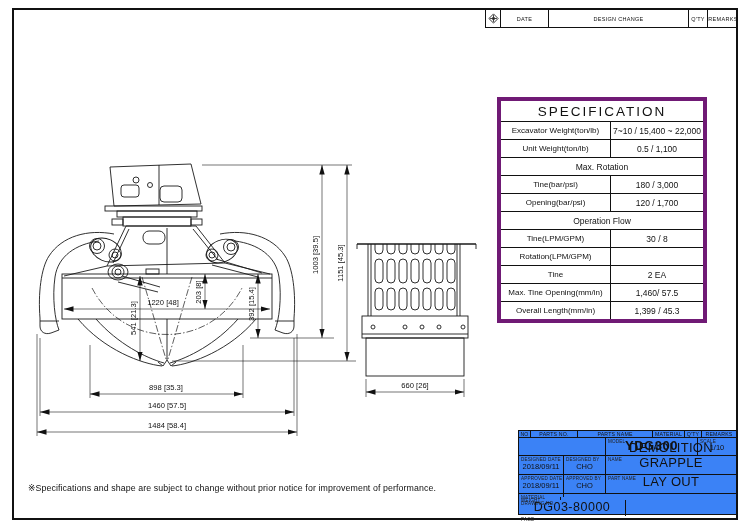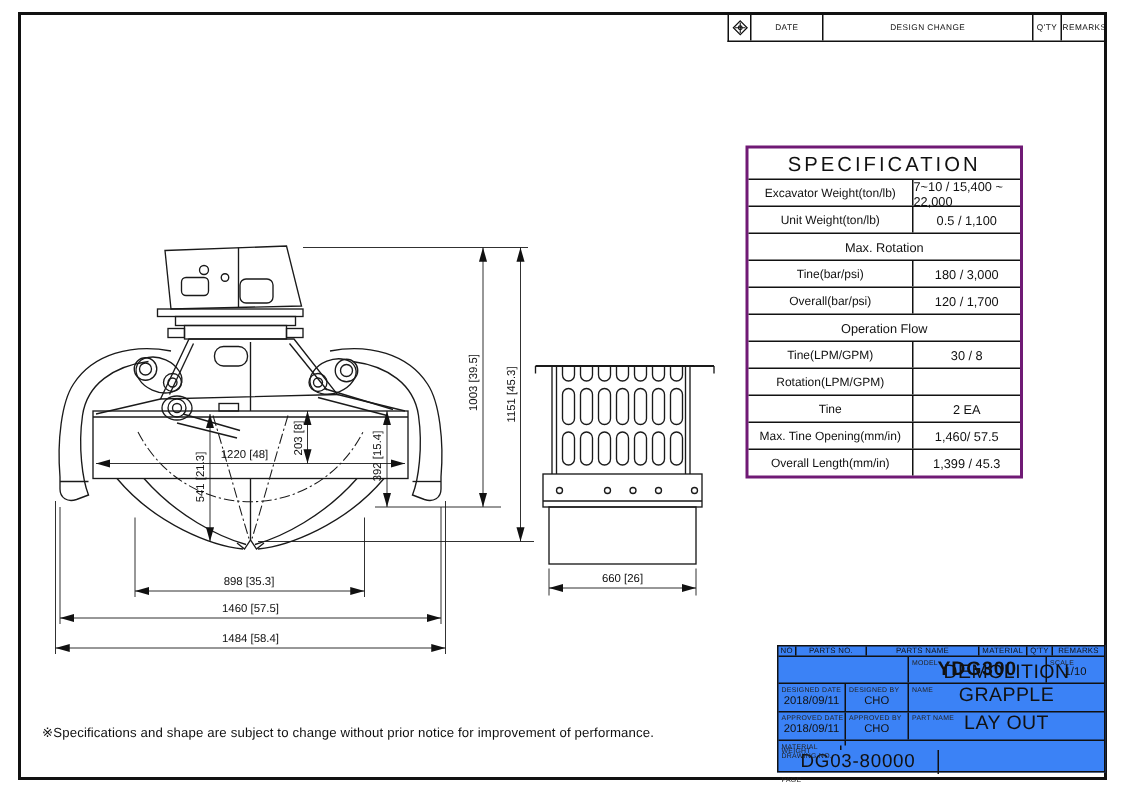--- a/index.html
+++ b/index.html
@@ -7,21 +7,21 @@
        font-family:"Liberation Sans","DejaVu Sans",sans-serif;color:#111;}
   .abs{position:absolute;}
   
   .page-border{left:12px;top:8px;width:722px;height:508px;border:2px solid #111;}
   
   .rev{left:485px;top:10px;width:252px;height:17px;display:flex;border-bottom:1px solid #111;border-left:1px solid #111;}
   .rev-cell{border-right:1px solid #111;display:flex;align-items:center;justify-content:center;
             font-size:5.5px;letter-spacing:.3px;height:100%;box-sizing:border-box;}
   .rev-cell:last-child{border-right:none;}
   
-  .spec{left:497px;top:97px;width:185px;border:2px solid #701a75;box-sizing:border-box;background:#fff;}
+  .spec{left:497px;top:97px;width:210px;border:4px solid #701a75;box-sizing:border-box;background:#fff;}
   .spec-title{height:20px;display:flex;align-items:center;justify-content:center;
               font-size:13.5px;letter-spacing:2px;border-bottom:1px solid #111;}
   .spec-row{display:flex;height:17px;border-bottom:1px solid #111;}
   .spec-row:last-child{border-bottom:none;}
   .sl{width:110px;border-right:1px solid #111;display:flex;align-items:center;justify-content:center;
       font-size:8px;box-sizing:border-box;text-align:center;}
   .sv{flex:1;display:flex;align-items:center;justify-content:center;font-size:8.5px;}
   .ss{flex:1;display:flex;align-items:center;justify-content:center;font-size:8.5px;}
   
   .note{left:28px;top:483px;font-size:8.8px;letter-spacing:.1px;}
@@ -74,21 +74,21 @@
       <div class="sv">0.5 / 1,100</div>
     </div>
   <div class="spec-row">
       <div class="ss">Max. Rotation</div>
     </div>
   <div class="spec-row">
       <div class="sl">Tine(bar/psi)</div>
       <div class="sv">180 / 3,000</div>
     </div>
   <div class="spec-row">
-      <div class="sl">Overall(bar/psi)</div>
+      <div class="sl">Opening(bar/psi)</div>
       <div class="sv">120 / 1,700</div>
     </div>
   <div class="spec-row">
       <div class="ss">Operation Flow</div>
     </div>
   <div class="spec-row">
       <div class="sl">Tine(LPM/GPM)</div>
       <div class="sv">30 / 8</div>
     </div>
   <div class="spec-row">

